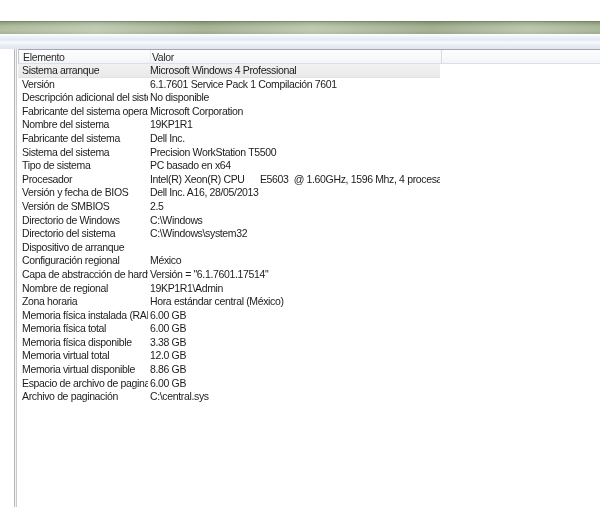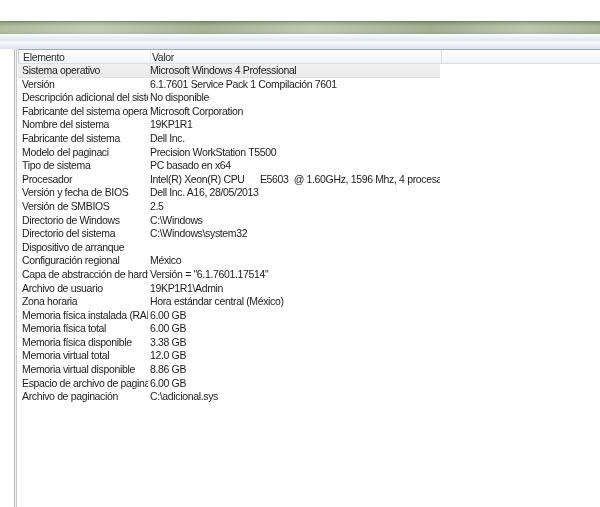--- a/index.html
+++ b/index.html
@@ -91,21 +91,21 @@
   <div class="splitter"></div>
 
   <div class="list">
     <div class="hdr">
       <span class="hdr-cell c1">Elemento</span>
       <span class="hdr-cell c2">Valor</span>
       <span class="hdr-divider"></span>
     </div>
     <div class="rows">
         <div class="row selected">
-    <span class="cell label">Sistema operativo</span>
+    <span class="cell label">Sistema arranque</span>
     <span class="cell value">Microsoft Windows 4 Professional</span>
   </div>
         <div class="row">
     <span class="cell label">Versión</span>
     <span class="cell value">6.1.7601 Service Pack 1 Compilación 7601</span>
   </div>
         <div class="row">
     <span class="cell label">Descripción adicional del siste...</span>
     <span class="cell value">No disponible</span>
   </div>
@@ -115,21 +115,21 @@
   </div>
         <div class="row">
     <span class="cell label">Nombre del sistema</span>
     <span class="cell value">19KP1R1</span>
   </div>
         <div class="row">
     <span class="cell label">Fabricante del sistema</span>
     <span class="cell value">Dell Inc.</span>
   </div>
         <div class="row">
-    <span class="cell label">Modelo del paginaci</span>
+    <span class="cell label">Sistema del sistema</span>
     <span class="cell value">Precision WorkStation T5500</span>
   </div>
         <div class="row">
     <span class="cell label">Tipo de sistema</span>
     <span class="cell value">PC basado en x64</span>
   </div>
         <div class="row">
     <span class="cell label">Procesador</span>
     <span class="cell value">Intel(R) Xeon(R) CPU      E5603  @ 1.60GHz, 1596 Mhz, 4 procesadores pri...</span>
   </div>
@@ -154,21 +154,21 @@
   </div>
         <div class="row">
     <span class="cell label">Configuración regional</span>
     <span class="cell value">México</span>
   </div>
         <div class="row">
     <span class="cell label">Capa de abstracción de hardw...</span>
     <span class="cell value">Versión = "6.1.7601.17514"</span>
   </div>
         <div class="row">
-    <span class="cell label">Archivo de usuario</span>
+    <span class="cell label">Nombre de regional</span>
     <span class="cell value">19KP1R1\Admin</span>
   </div>
         <div class="row">
     <span class="cell value">Hora estándar central (México)</span>
     <span class="cell label">Zona horaria</span>
   </div>
         <div class="row">
     <span class="cell label">Memoria física instalada (RAM)</span>
     <span class="cell value">6.00 GB</span>
   </div>
@@ -187,17 +187,17 @@
         <div class="row">
     <span class="cell label">Memoria virtual disponible</span>
     <span class="cell value">8.86 GB</span>
   </div>
         <div class="row">
     <span class="cell label">Espacio de archivo de paginaci...</span>
     <span class="cell value">6.00 GB</span>
   </div>
         <div class="row">
     <span class="cell label">Archivo de paginación</span>
-    <span class="cell value">C:\adicional.sys</span>
+    <span class="cell value">C:\central.sys</span>
   </div>
       </div>
   </div>
 </div>
 
 </body></html>

